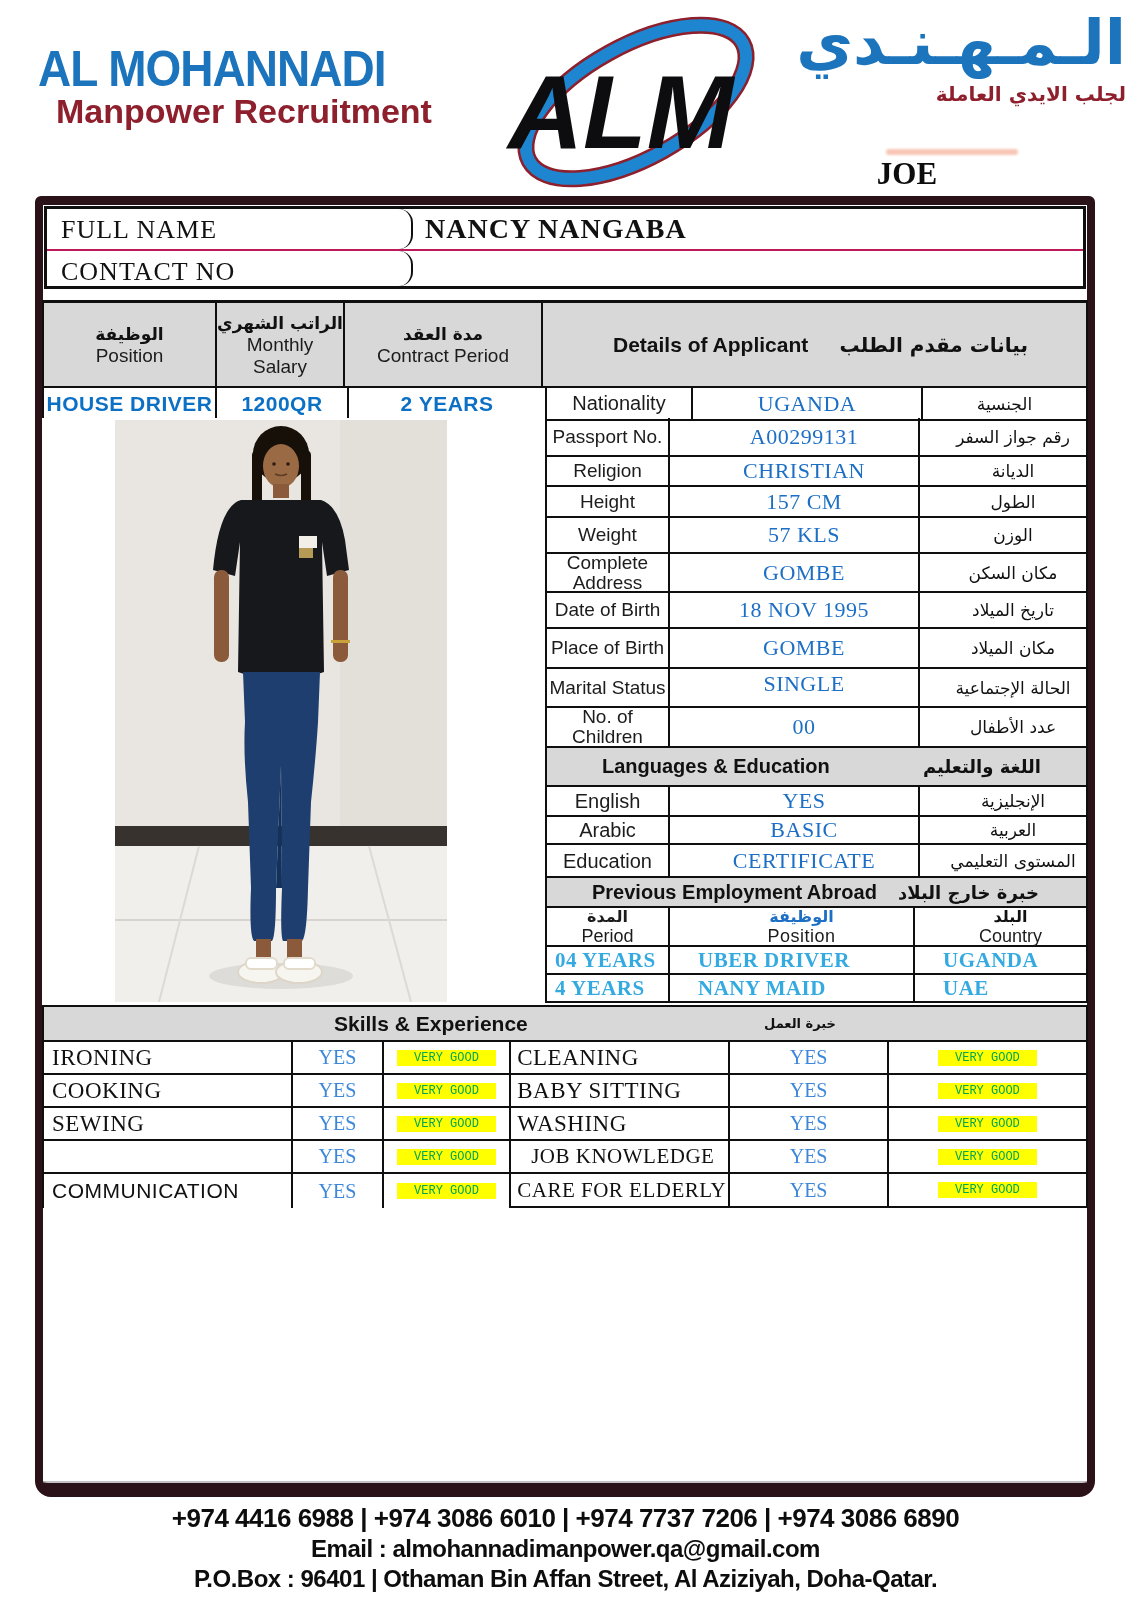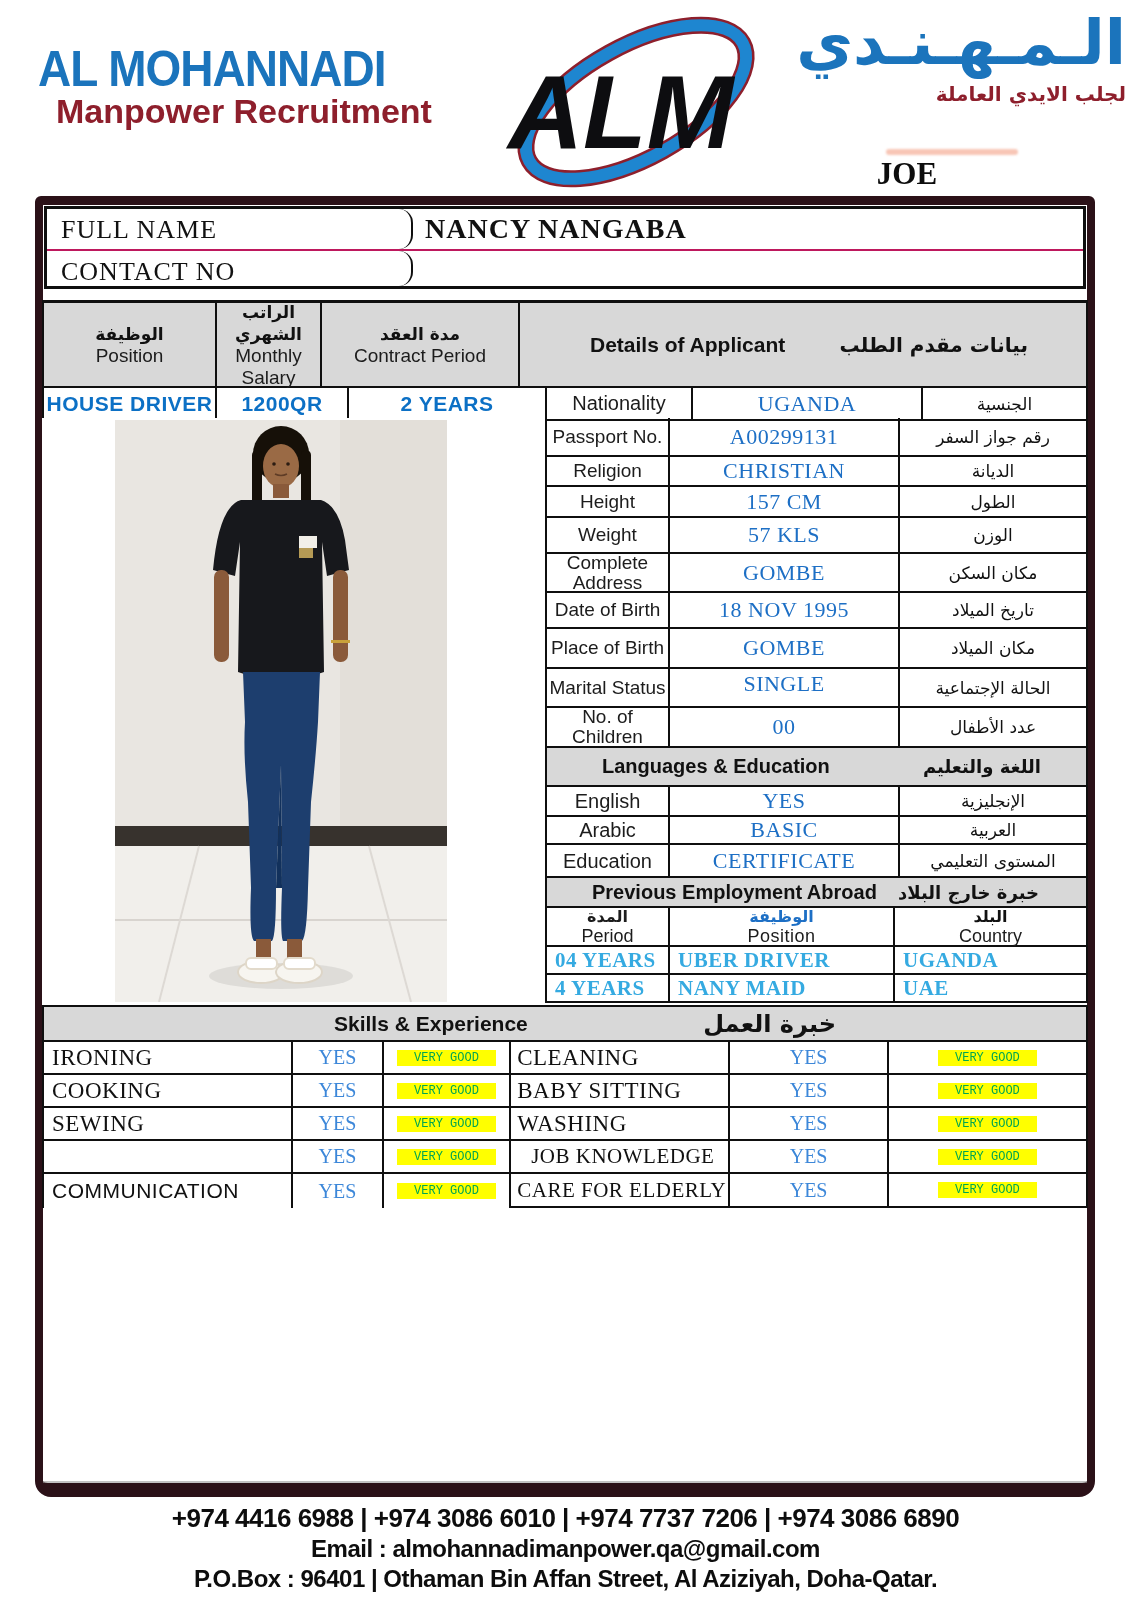--- a/index.html
+++ b/index.html
@@ -61,21 +61,21 @@
   .nat-value{width:230px;border-right:2px solid #0f0f0f;}
   .nat-ar{flex:1;}
 
   
   .photo-cell{position:absolute;left:42px;top:418px;width:503px;height:587px;background:#fff;}
   .photo{position:absolute;left:73px;top:2px;width:332px;height:582px;}
 
   
   .details{position:absolute;left:545px;top:418px;width:543px;box-sizing:border-box;
            border-left:2px solid #0f0f0f;border-right:2px solid #0f0f0f;}
-  .d-row{display:flex;box-sizing:border-box;border-bottom:2px solid #0f0f0f;}
+  .d-row{display:flex;box-sizing:border-box;border-bottom:2px solid #0f0f0f;gap:20px;}
   .d-label{width:123px;box-sizing:border-box;border-right:2px solid #0f0f0f;
            display:flex;align-items:center;justify-content:center;text-align:center;
            font-size:19px;line-height:20px;color:#1c1c1c;padding:0 2px;}
   .d-value{width:230px;box-sizing:border-box;border-right:2px solid #0f0f0f;
            display:flex;align-items:center;justify-content:center;text-align:center;
            font-family:"Liberation Serif",serif;font-size:22px;color:var(--value-blue,#1d6fc5);letter-spacing:.5px;}
   .d-ar{flex:1;display:flex;align-items:center;justify-content:center;text-align:center;
         font-family:"DejaVu Sans",sans-serif;font-size:17px;color:#111;}
   .d-bar{box-sizing:border-box;border-bottom:2px solid #0f0f0f;background:var(--header-gray,#d8d8d8);
          display:flex;align-items:center;justify-content:space-between;}
@@ -88,21 +88,21 @@
            color:var(--light-blue,#35aae1) !important;font-weight:bold;font-size:21px !important;}
   .emp-pos{width:225px !important;}
 
   
   .skills{position:absolute;left:42px;top:1005px;width:1046px;box-sizing:border-box;
           border-left:2px solid #0f0f0f;border-right:2px solid #0f0f0f;}
   .sk-bar{box-sizing:border-box;height:37px;background:var(--header-gray,#d8d8d8);
           border-top:2px solid #0f0f0f;border-bottom:2px solid #0f0f0f;
           display:flex;align-items:center;justify-content:space-between;padding:0 250px 0 290px;}
   .sk-bar .en{font-size:21px;font-weight:bold;white-space:nowrap;}
-  .sk-bar .ar{font-family:"DejaVu Sans",sans-serif;font-size:24px;font-weight:bold;white-space:nowrap;}
+  .sk-bar .ar{font-family:"DejaVu Sans",sans-serif;font-size:13px;font-weight:bold;white-space:nowrap;}
   .sk-row{display:flex;box-sizing:border-box;}
   .sk-cell{box-sizing:border-box;border-right:2px solid #0f0f0f;border-bottom:2px solid #0f0f0f;
            display:flex;align-items:center;}
   .sk-name{width:250px;font-family:"Liberation Serif",serif;font-size:23px;letter-spacing:.5px;padding-left:8px;}
   .sk-name2{width:220px;font-family:"Liberation Serif",serif;font-size:23px;letter-spacing:.5px;padding-left:6px;}
   .sk-yes{width:91px;justify-content:center;font-family:"Liberation Serif",serif;font-size:20px;
           color:var(--yes-blue,#3c87d9);}
   .sk-yes2{width:159px;justify-content:center;font-family:"Liberation Serif",serif;font-size:20px;
           color:var(--yes-blue,#3c87d9);}
   .sk-rate{width:128px;justify-content:center;}
@@ -156,21 +156,21 @@
       <div class="name-value"></div>
     </div>
   </div>
 
   <div class="main-head">
     <div class="mh-row" style="height:85px;">
       <div class="mh-cell gray" style="width:173px;">
         <div class="mh-ar">الوظيفة</div>
         <div class="mh-en">Position</div>
       </div>
-      <div class="mh-cell gray" style="width:105px;">
+      <div class="mh-cell gray" style="width:128px;">
         <div class="mh-ar">الراتب الشهري</div>
         <div class="mh-en" style="width:90px;">Monthly Salary</div>
       </div>
       <div class="mh-cell gray" style="width:198px;">
         <div class="mh-ar">مدة العقد</div>
         <div class="mh-en">Contract Period</div>
       </div>
       <div class="mh-cell gray details-head" style="flex:1;">
         <span class="en">Details of Applicant</span>
         <span class="ar mh-ar">بيانات مقدم الطلب</span>

